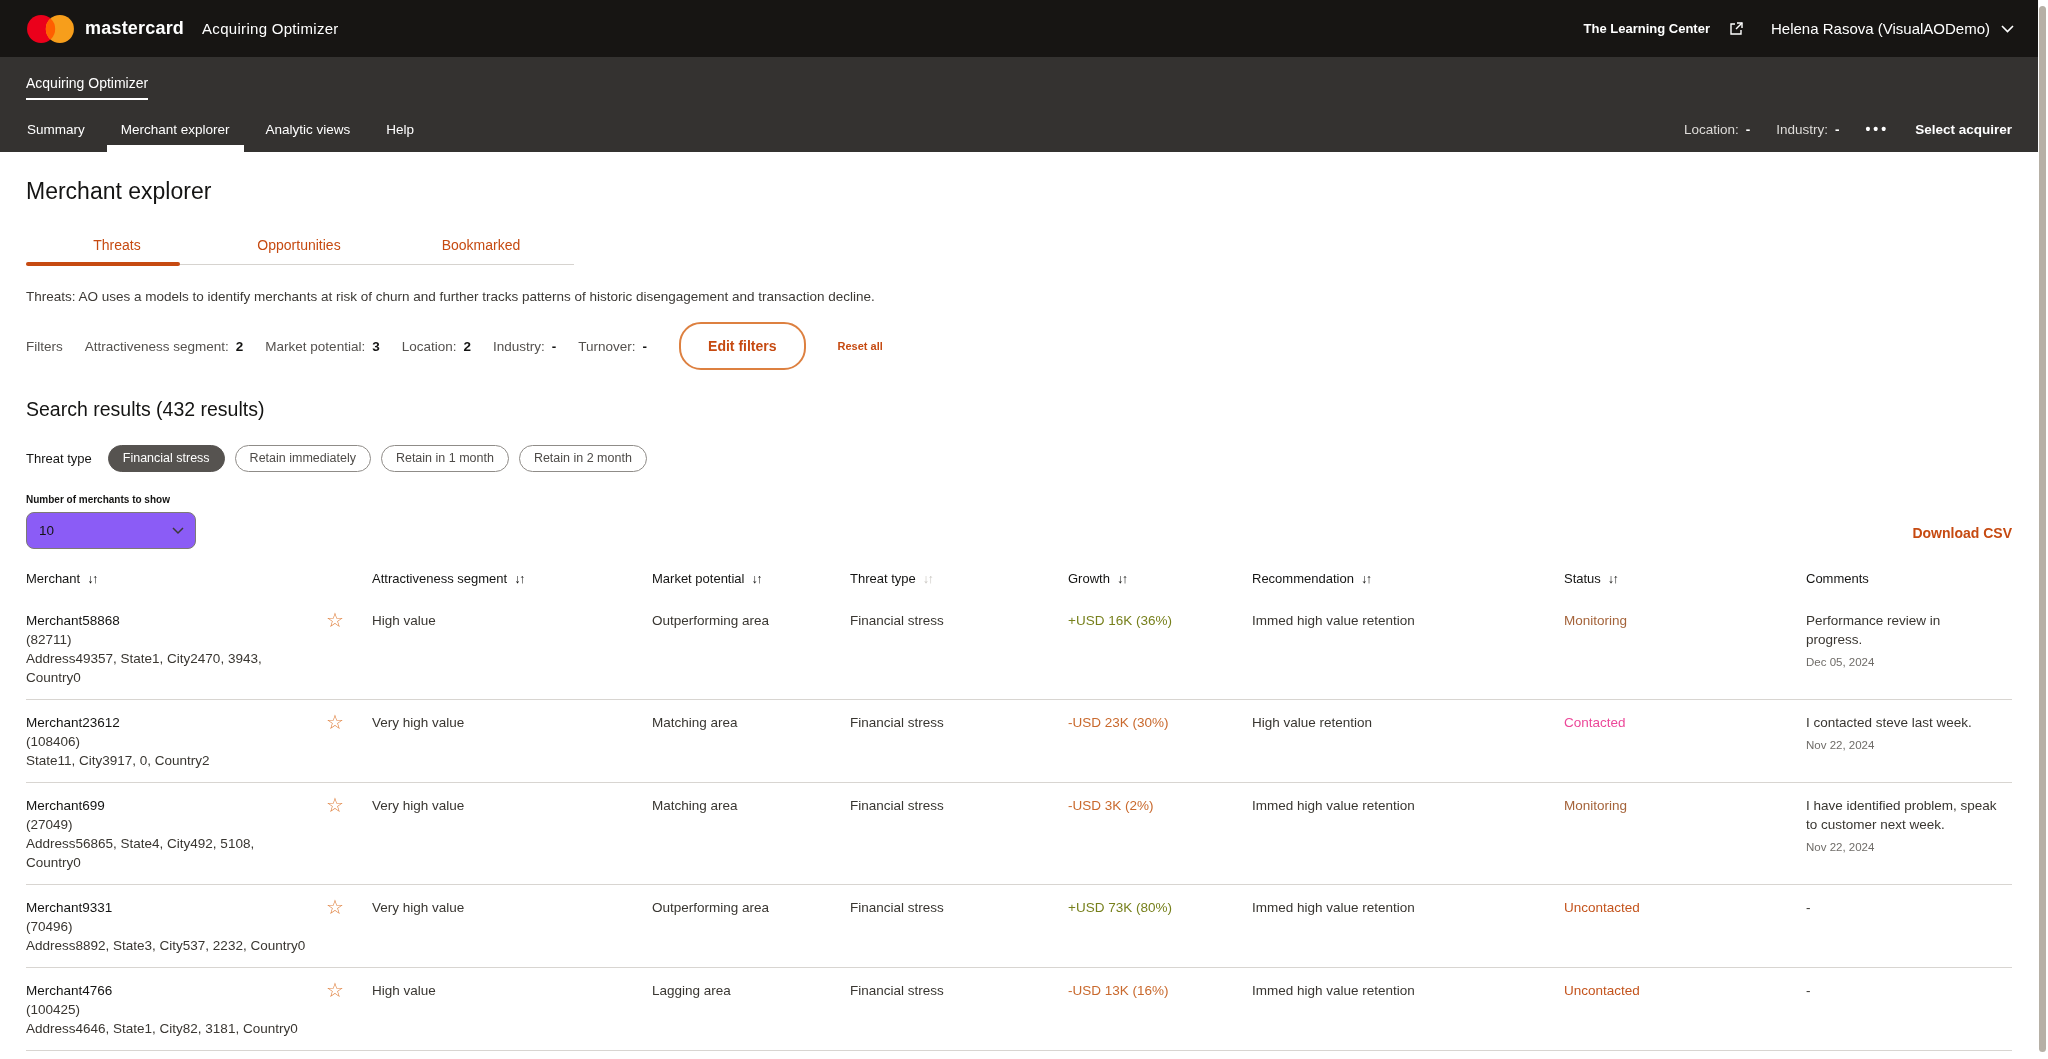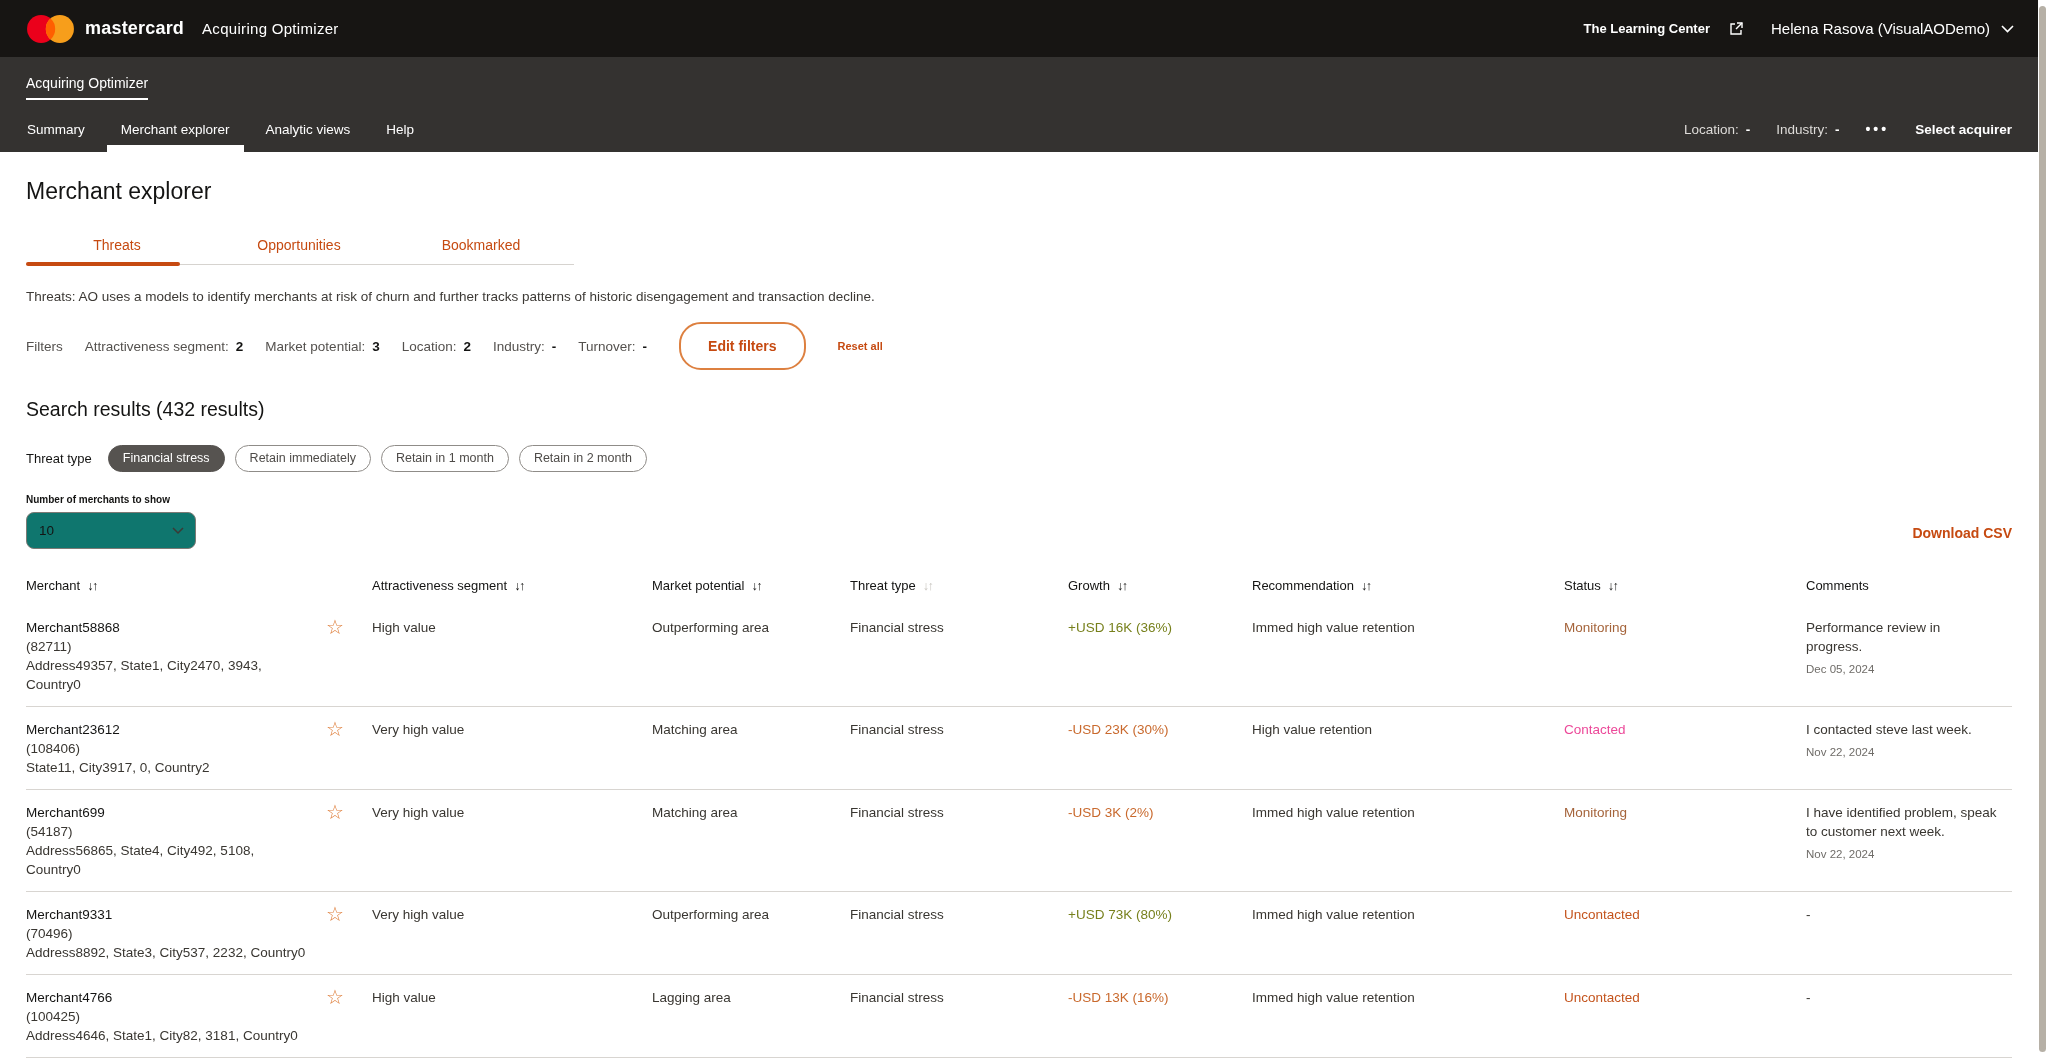--- a/index.html
+++ b/index.html
@@ -51,32 +51,32 @@
 
   .chips-row { margin-top:24px; display:flex; align-items:center; }
   .chips-label { font-size:13px; color:#141413; margin-right:16px; }
   .chip { font-size:12.5px; padding:5px 14px 6px; border-radius:15px; margin-right:10px; cursor:pointer;
     border:1px solid #8f8c88; color:#4e4b48; background:#fff; font-family:inherit; }
   .chip.selected { background:#565350; color:#fff; border-color:#565350; }
 
   .count-label { margin-top:22px; font-size:10px; font-weight:700; color:#141413; }
   .controls-row { position:relative; margin-top:7px; display:flex; align-items:flex-end; }
   .count-select { position:relative; width:170px; height:37px; border:1px solid #7d7a75; border-radius:8px;
-    display:flex; align-items:center; padding:0 12px; font-size:13.5px; color:#141413; cursor:pointer; background:#0f766e; }
+    display:flex; align-items:center; padding:0 12px; font-size:13.5px; color:#141413; cursor:pointer; background:#8b5cf6; }
   .count-select svg { position:absolute; right:11px; top:14px; }
   .search-wrap { margin-left:26px; width:566px; height:37px; border-bottom:1px solid #c9c6c1;
     display:flex; align-items:center; gap:13px; }
   .search-wrap input { border:none; outline:none; flex:1; font-size:15px; color:#35322f; font-family:inherit; background:transparent; }
   .search-wrap input::placeholder { color:#8d8a85; }
   .download-csv { position:absolute; right:0; bottom:8px; font-size:14px; font-weight:700; color:#c64a11;
     cursor:pointer; background:none; border:none; font-family:inherit; }
 
   
   .grid { display:grid; grid-template-columns:300px 46px 280px 198px 218px 184px 312px 242px 1fr; }
-  .thead { margin-top:29px; font-size:13px; color:#141413; padding-bottom:12px; }
+  .thead { margin-top:22px; font-size:13px; color:#141413; padding-bottom:12px; }
   .th { display:flex; align-items:center; padding-right:12px; cursor:pointer; }
   .sort { margin-left:7px; font-size:12.5px; letter-spacing:-1.5px; color:#141413; }
   .sort.dim { color:#c9c6c1; }
   .t-row { border-bottom:1px solid #d8d5d1; padding:13px 0 12px; font-size:13.5px; color:#393631;
     line-height:19px; align-items:start; min-height:82px; }
   .cell { padding-right:14px; }
   .m-name { color:#141413; cursor:pointer; }
   .star { font-size:20px; color:#df7f3c; line-height:19px; cursor:pointer; display:inline-block; }
   .growth.pos { color:#77801c; }
   .growth.neg { color:#c9692d; }
@@ -281,21 +281,21 @@
     <div class="cell status st-contacted">Contacted</div>
     <div class="cell">
       <div>I contacted steve last week.</div>
       <div class="c-date">Nov 22, 2024</div>
     </div>
   </div>
 
   <div class="grid t-row">
     <div class="cell">
       <div class="m-name">Merchant699</div>
-      <div>(54187)</div>
+      <div>(27049)</div>
       <div>Address56865, State4, City492, 5108, Country0</div>
     </div>
     <div class="cell">
       <span class="star">☆</span>
     </div>
     <div class="cell">Very high value</div>
     <div class="cell">Matching area</div>
     <div class="cell">Financial stress</div>
     <div class="cell growth neg">-USD 3K (2%)</div>
     <div class="cell">Immed high value retention</div>

